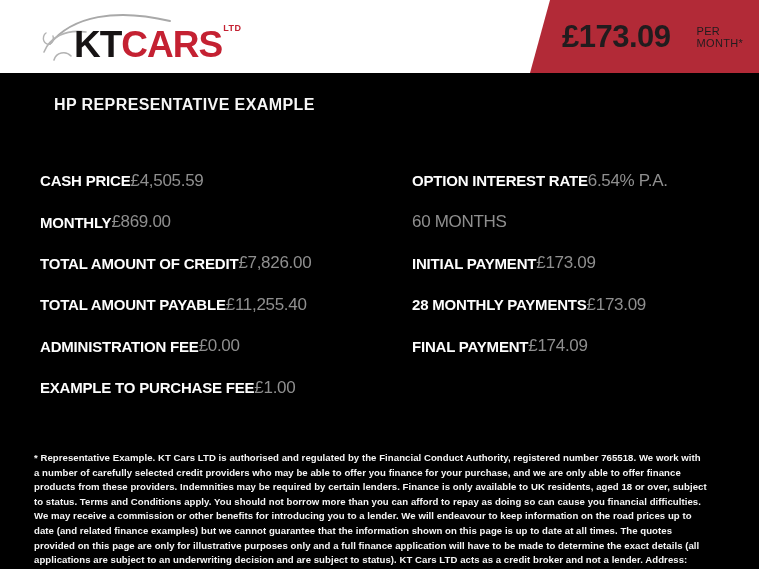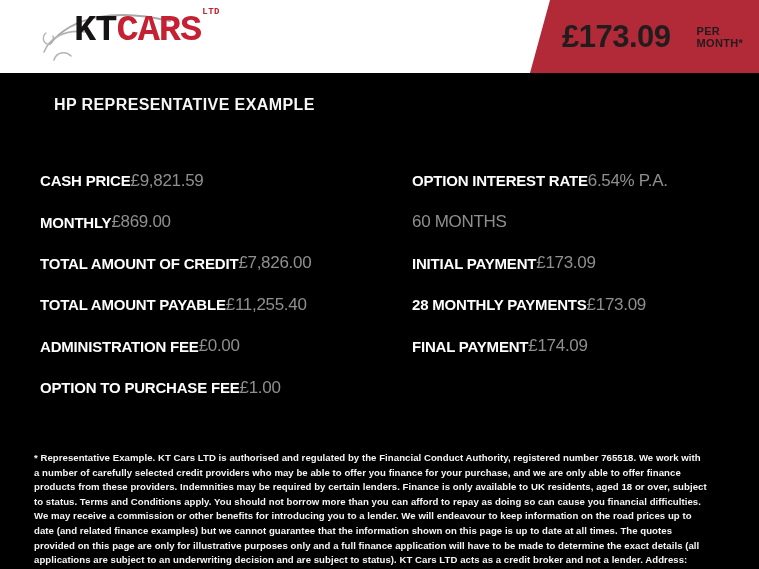--- a/index.html
+++ b/index.html
@@ -10,22 +10,22 @@
     overflow:hidden;
     font-family:"Liberation Sans", sans-serif;
     margin:0 auto;
   }
   
   .header{
     position:absolute;top:0;left:0;width:759px;height:73px;
     background:#ffffff;
   }
   .logo{
-    position:absolute;left:74px;top:8px;
-    line-height:1;white-space:nowrap;z-index:2;font-family:Liberation Mono, monospace;
+    position:absolute;left:74px;top:24px;
+    line-height:1;white-space:nowrap;z-index:2;
   }
   .logo .kt{
     font-size:37px;font-weight:800;color:#161314;letter-spacing:-1px;
   }
   .logo .cars{
     font-size:37px;font-weight:800;color:#c42132;letter-spacing:-1px;
   }
   .logo .ltd{
     font-size:9px;font-weight:800;color:#c42132;
     vertical-align:26px;letter-spacing:0.5px;margin-left:1px;
@@ -37,21 +37,21 @@
     position:absolute;top:0;right:0;width:229px;height:73px;
     background:#b22a37;
     clip-path:polygon(20px 0,100% 0,100% 100%,0 100%);
     display:flex;align-items:center;
   }
   .price-banner .amount{
     font-size:31px;font-weight:800;color:#211c1e;
     margin-left:32px;letter-spacing:-0.5px;
   }
   .price-banner .per{
-    font-size:11px;font-weight:700;color:#211c1e;
+    font-size:11px;font-weight:400;color:#211c1e;
     margin-left:10px;letter-spacing:0.3px;padding-left:16px;
   }
   
   .page-title{
     position:absolute;top:96px;left:20px;
     font-size:16px;font-weight:700;color:#f7f7f7;
     letter-spacing:0.4px;
     margin-left:34px;
   }
   
@@ -96,40 +96,40 @@
       <span class="amount">£173.09</span>
       <span class="per">PER MONTH*</span>
     </div>
   </div>
 
   <div class="page-title">HP REPRESENTATIVE EXAMPLE</div>
 
   <div class="fin-col left">
     <div class="fin-row">
       <span class="fin-label">CASH PRICE</span>
-      <span class="fin-value">£9,821.59</span>
+      <span class="fin-value">£4,505.59</span>
     </div>
     <div class="fin-row">
       <span class="fin-label">MONTHLY</span>
       <span class="fin-value">£869.00</span>
     </div>
     <div class="fin-row">
       <span class="fin-label">TOTAL AMOUNT OF CREDIT</span>
       <span class="fin-value">£7,826.00</span>
     </div>
     <div class="fin-row">
       <span class="fin-label">TOTAL AMOUNT PAYABLE</span>
       <span class="fin-value">£11,255.40</span>
     </div>
     <div class="fin-row">
       <span class="fin-label">ADMINISTRATION FEE</span>
       <span class="fin-value">£0.00</span>
     </div>
     <div class="fin-row">
-      <span class="fin-label">OPTION TO PURCHASE FEE</span>
+      <span class="fin-label">EXAMPLE TO PURCHASE FEE</span>
       <span class="fin-value">£1.00</span>
     </div>
   </div>
 
   <div class="fin-col right">
     <div class="fin-row">
       <span class="fin-label">OPTION INTEREST RATE</span>
       <span class="fin-value">6.54% P.A.</span>
     </div>
     <div class="fin-row">

